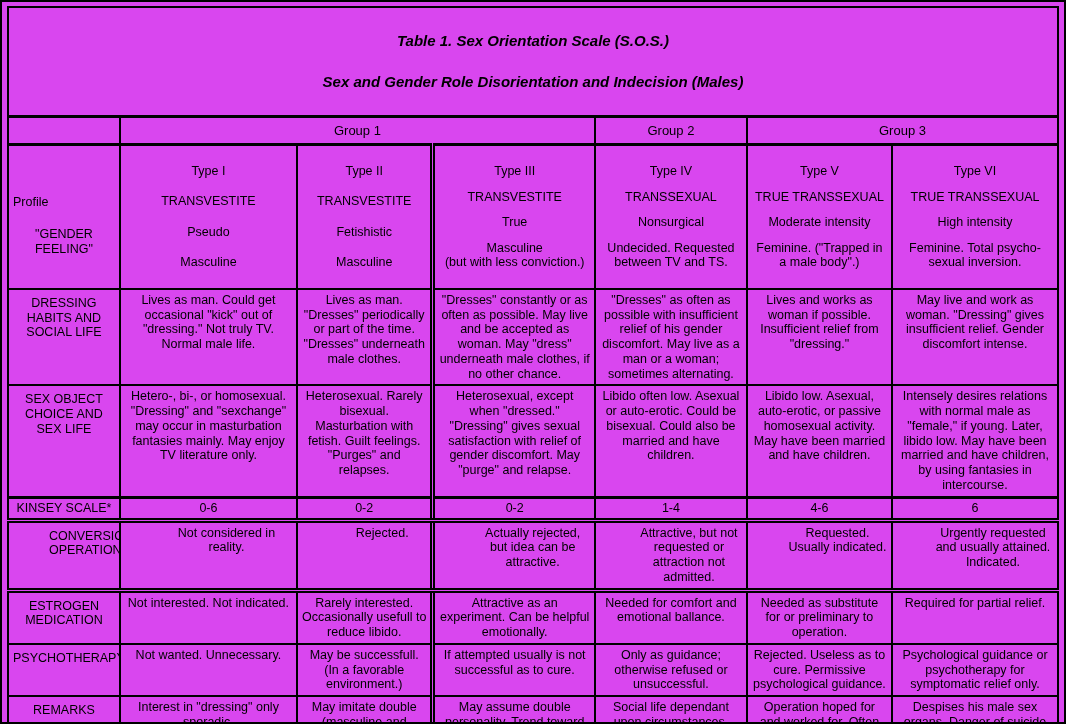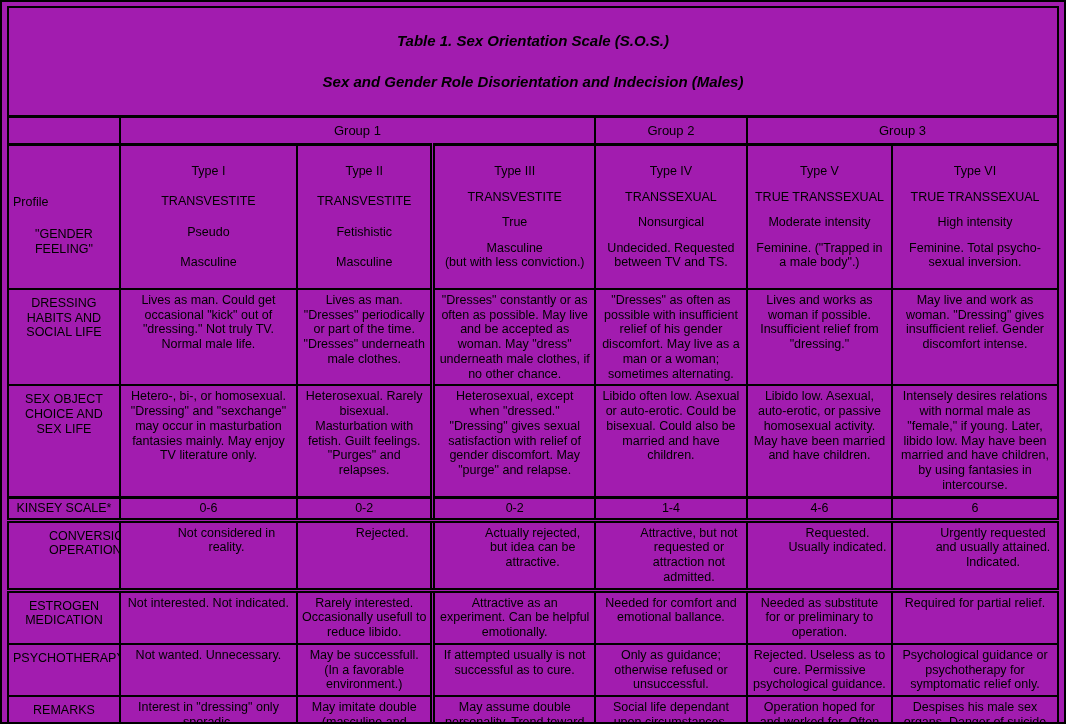--- a/index.html
+++ b/index.html
@@ -1,20 +1,20 @@
 <!DOCTYPE html>
 <html><head>
 <meta charset="utf-8">
 <style>
   html,body{margin:0;padding:0;background:#fff;}
   .page{
     position:relative;
     width:1066px;height:724px;
     box-sizing:border-box;
-    background:#a21caf;
+    background:#d946ef;
     border:2px solid #000;
     font-family:"Liberation Sans","DejaVu Sans",sans-serif;
     color:#000;
   }
   table.sos{
     border-collapse:collapse;
     table-layout:fixed;
     width:1050px;
     margin:4px auto 0 auto;
     border:2px solid #000;

